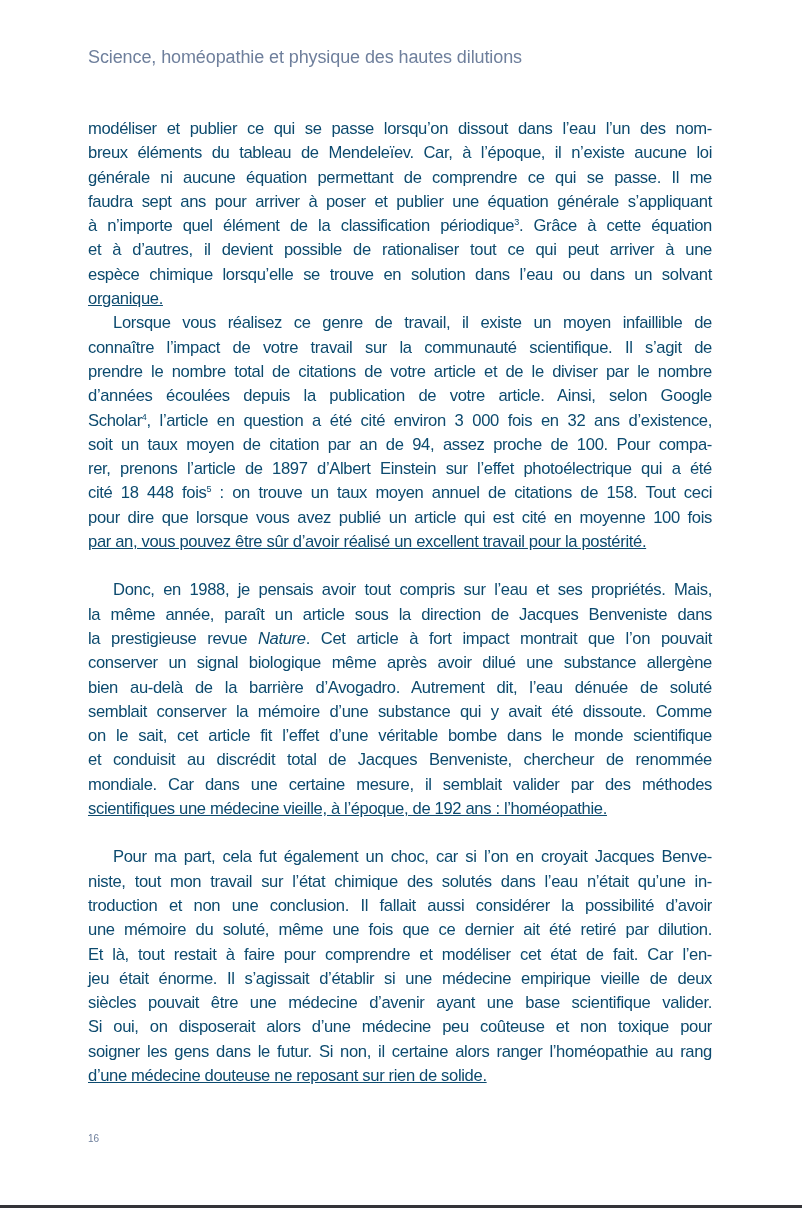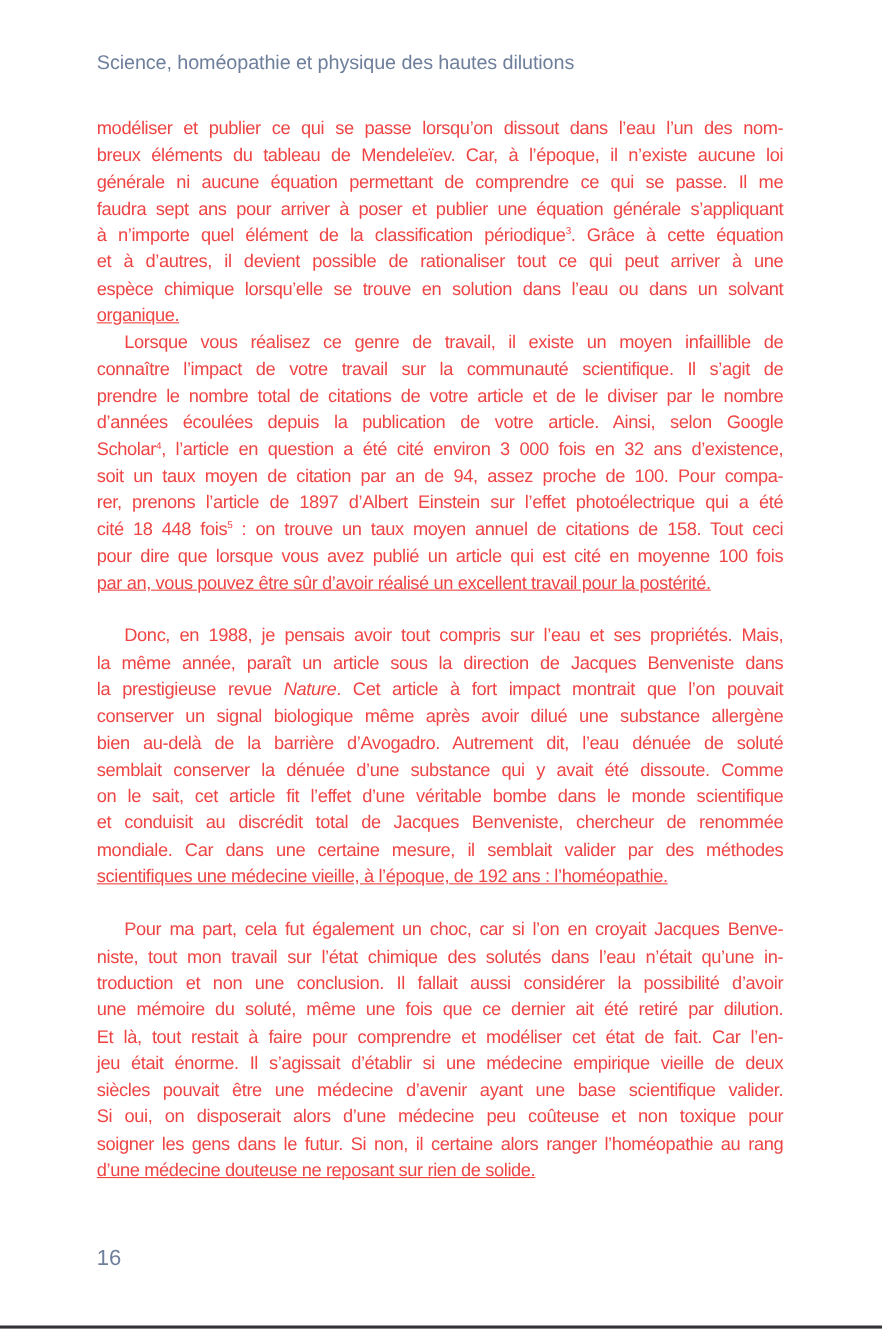--- a/index.html
+++ b/index.html
@@ -5,31 +5,31 @@
   html, body { margin: 0; padding: 0; }
   body {
     width: 802px; height: 1208px; background: #ffffff; position: relative; overflow: hidden;
     font-family: "Liberation Sans", "DejaVu Sans", sans-serif;
   }
   .running-head {
     position: absolute; left: 88px; top: 47px;
     font-size: 18px; color: #6e7f9c; letter-spacing: -0.1px;
   }
   .body-text {
-    position: absolute; left: 88px; top: 105px; width: 624px;
-    color: #ef4444; font-size: 16.6px; line-height: 24.3px;
+    position: absolute; left: 88px; top: 117px; width: 624px;
+    color: #0c4a6e; font-size: 16.6px; line-height: 24.3px;
     letter-spacing: -0.35px;
   }
   .line { display: block; white-space: nowrap; text-align: justify; text-align-last: justify; height: 24.3px; }
   .line.last { text-align-last: left; text-decoration: underline; }
   .indent { padding-left: 25px; }
   .para-gap { height: 24px; }
   sup { font-size: 9px; vertical-align: 6px; line-height: 0; }
   .page-number {
-    position: absolute; left: 88px; top: 1133px; font-size: 20px; color: #6e7f9c;
+    position: absolute; left: 88px; top: 1133px; font-size: 10px; color: #6e7f9c;
   }
   .bottom-bar {
     position: absolute; left: 0; bottom: 0; width: 802px; height: 3px; background: #333338;
   }
 </style>
 </head>
 <body>
 
 <div class="running-head">Science, homéopathie et physique des hautes dilutions</div>
 
@@ -56,21 +56,21 @@
       <span class="line">pour dire que lorsque vous avez publié un article qui est cité en moyenne 100 fois</span>
       <span class="line last">par an, vous pouvez être sûr d’avoir réalisé un excellent travail pour la postérité.</span>
     </div>
     <div class="para-gap"></div>
     <div class="paragraph">
       <span class="line indent">Donc, en 1988, je pensais avoir tout compris sur l’eau et ses propriétés. Mais,</span>
       <span class="line">la même année, paraît un article sous la direction de Jacques Benveniste dans</span>
       <span class="line">la prestigieuse revue <i>Nature</i>. Cet article à fort impact montrait que l’on pouvait</span>
       <span class="line">conserver un signal biologique même après avoir dilué une substance allergène</span>
       <span class="line">bien au-delà de la barrière d’Avogadro. Autrement dit, l’eau dénuée de soluté</span>
-      <span class="line">semblait conserver la dénuée d’une substance qui y avait été dissoute. Comme</span>
+      <span class="line">semblait conserver la mémoire d’une substance qui y avait été dissoute. Comme</span>
       <span class="line">on le sait, cet article fit l’effet d’une véritable bombe dans le monde scientifique</span>
       <span class="line">et conduisit au discrédit total de Jacques Benveniste, chercheur de renommée</span>
       <span class="line">mondiale. Car dans une certaine mesure, il semblait valider par des méthodes</span>
       <span class="line last">scientifiques une médecine vieille, à l’époque, de 192 ans : l’homéopathie.</span>
     </div>
     <div class="para-gap"></div>
     <div class="paragraph">
       <span class="line indent">Pour ma part, cela fut également un choc, car si l’on en croyait Jacques Benve-</span>
       <span class="line">niste, tout mon travail sur l’état chimique des solutés dans l’eau n’était qu’une in-</span>
       <span class="line">troduction et non une conclusion. Il fallait aussi considérer la possibilité d’avoir</span>

